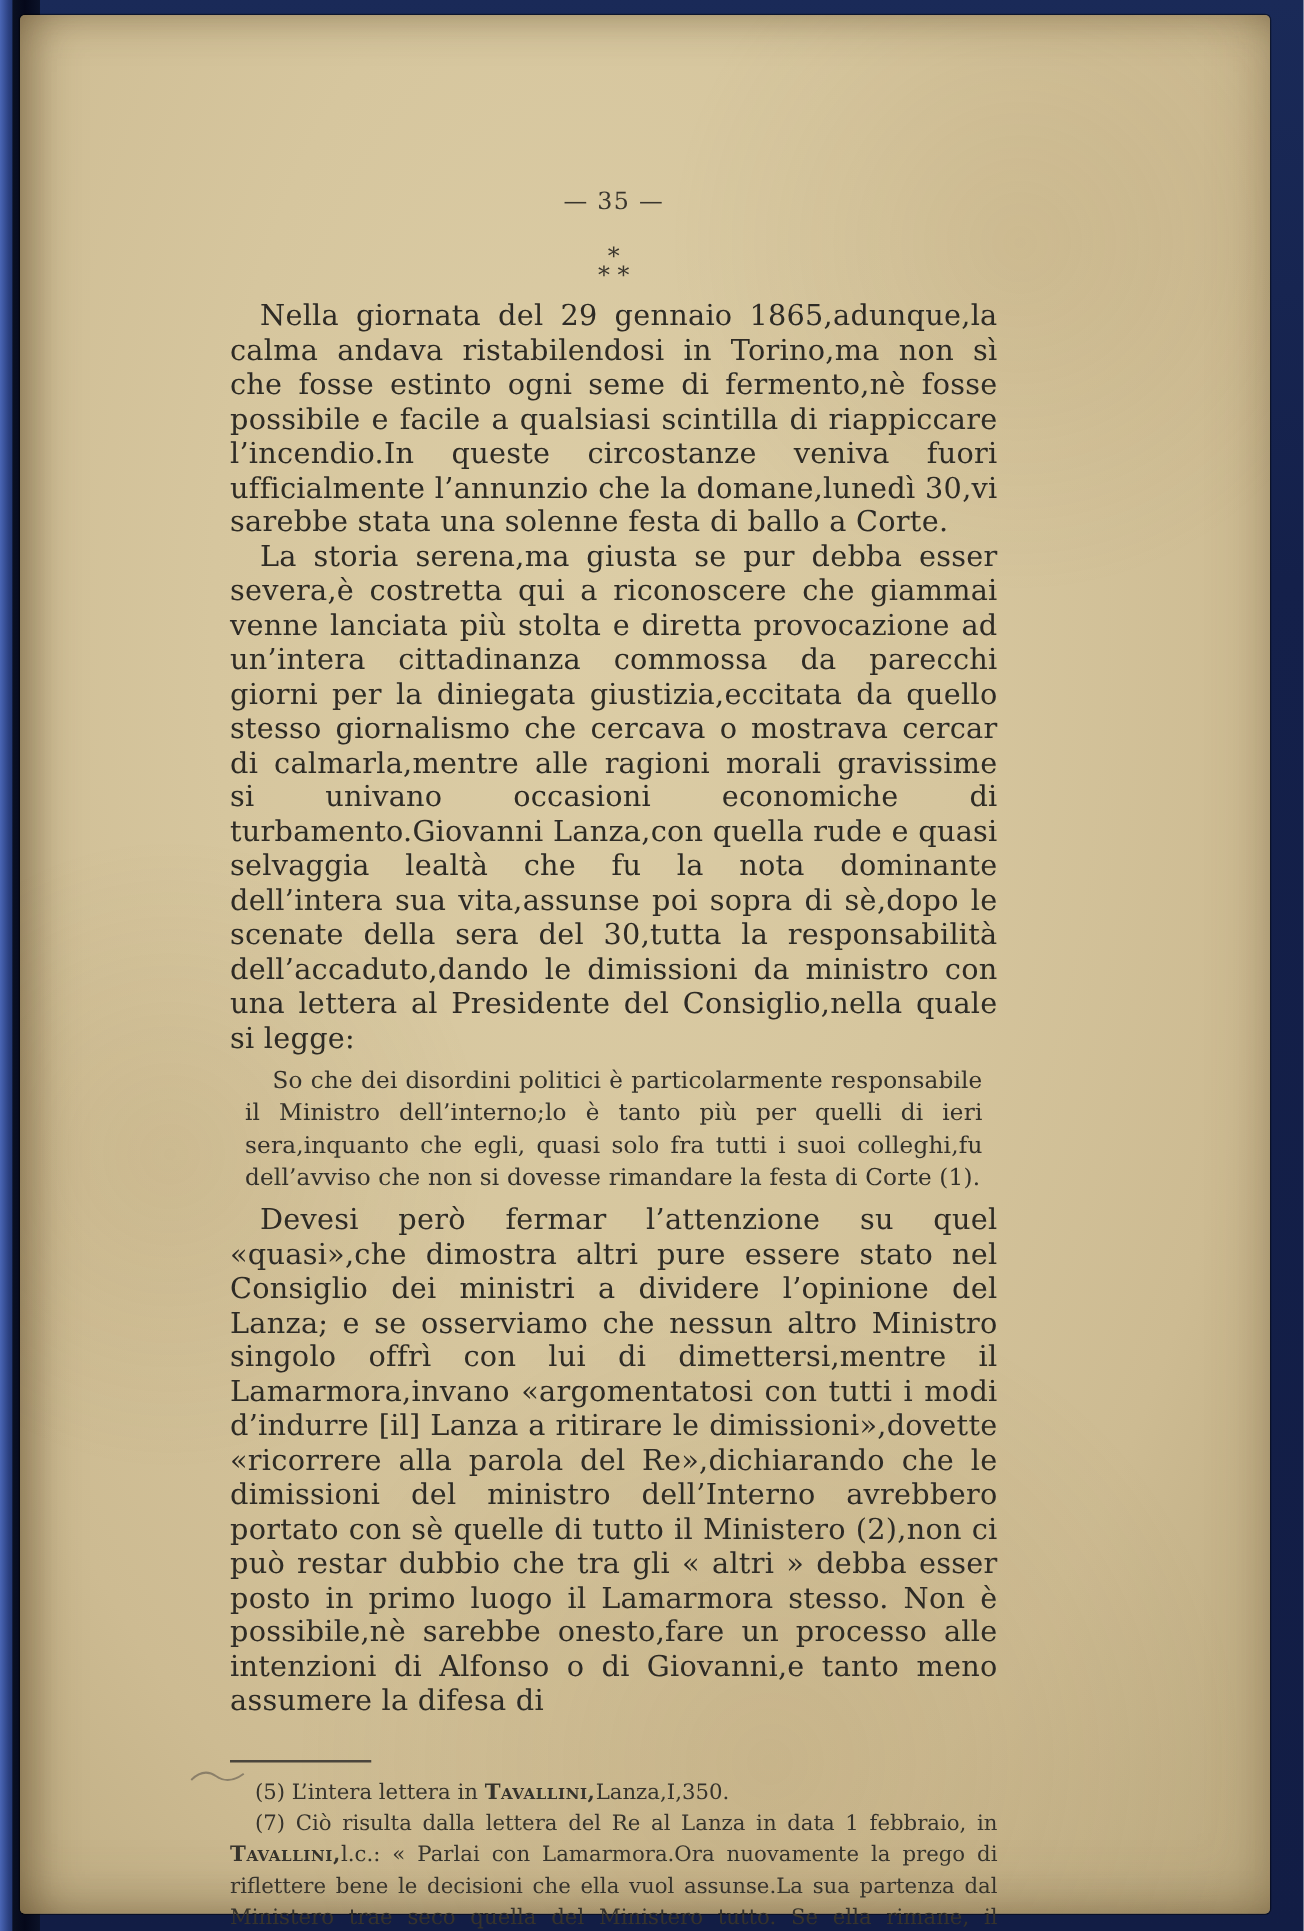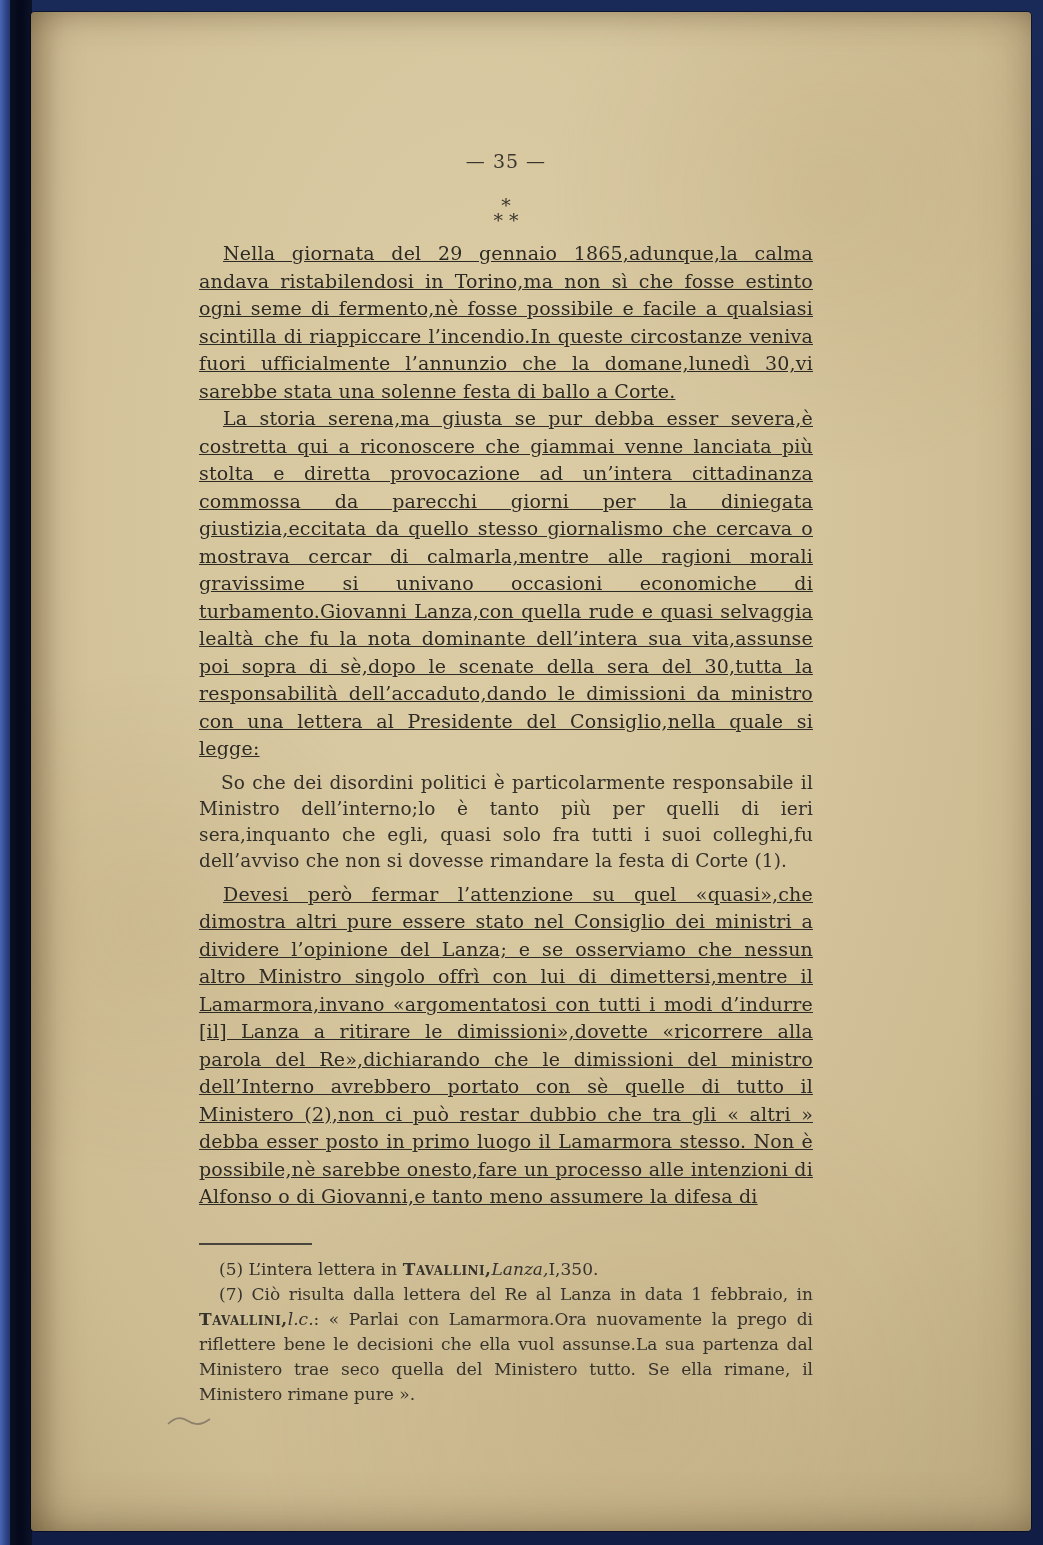--- a/index.html
+++ b/index.html
@@ -29,21 +29,21 @@
   
   .spine-gap {
     position: absolute;
     left: 10px; top: 0;
     width: 22px; height: 100%;
     background: linear-gradient(90deg, #0a1022 0%, #05081a 45%, #0b1228 100%);
   }
   
   .page {
     position: absolute;
-    left: 31px; top: 12px;
+    left: 16px; top: 12px;
     width: 1000px; height: 1519px;
     border-radius: 4px;
     background:
       radial-gradient(ellipse at 45% 32%, #dccda6 0%, #d6c69e 38%, #cdbb92 72%, #baa87e 100%);
     box-shadow:
       0 0 0 1px rgba(0,0,0,0.45),
       inset 22px 0 42px -16px rgba(70,50,20,0.55),
       inset -14px -20px 55px -22px rgba(95,75,45,0.45),
       inset 0 16px 44px -24px rgba(95,75,45,0.40);
     color: #2e2b25;
@@ -74,30 +74,29 @@
   .asterism {
     margin-top: 26px;
     margin-bottom: 12px;
     text-align: center;
     font-size: 19px;
     line-height: 15px;
     color: #3a362e;
   }
   .body-par {
     margin: 0;
-    font-size: 19px;
+    font-size: 23px;
     line-height: 27.5px;
     text-align: justify;
     text-indent: 24px;
     letter-spacing: 0.2px;
     color: #2e2b25;
-    text-decoration: underline;
   }
   .quote-par {
-    margin: 7px 0;
+    margin: 7px 12px;
     font-size: 18.5px;
     line-height: 26px;
     text-align: justify;
     text-indent: 22px;
     letter-spacing: 0.15px;
     color: #33302a;
   }
   .footnotes {
     margin-top: 32px;
   }
@@ -114,21 +113,20 @@
     text-align: justify;
     text-indent: 20px;
     color: #36332c;
   }
   .sc {
     font-variant: small-caps;
     letter-spacing: 0.5px;
     font-weight: bold;
   }
   .it {
-    font-style: italic;
   }
   .pen-mark {
     position: absolute;
     left: 135px; top: 1398px;
     opacity: 0.55;
   }
 </style>
 </head>
 <body>
 

